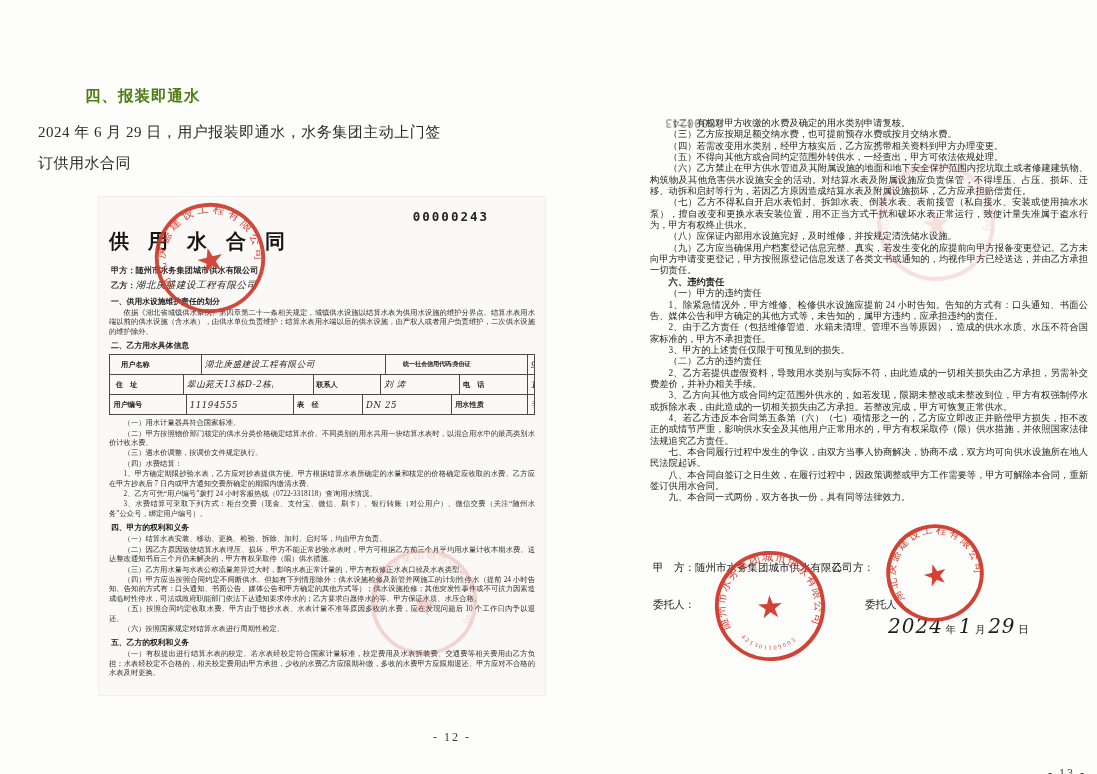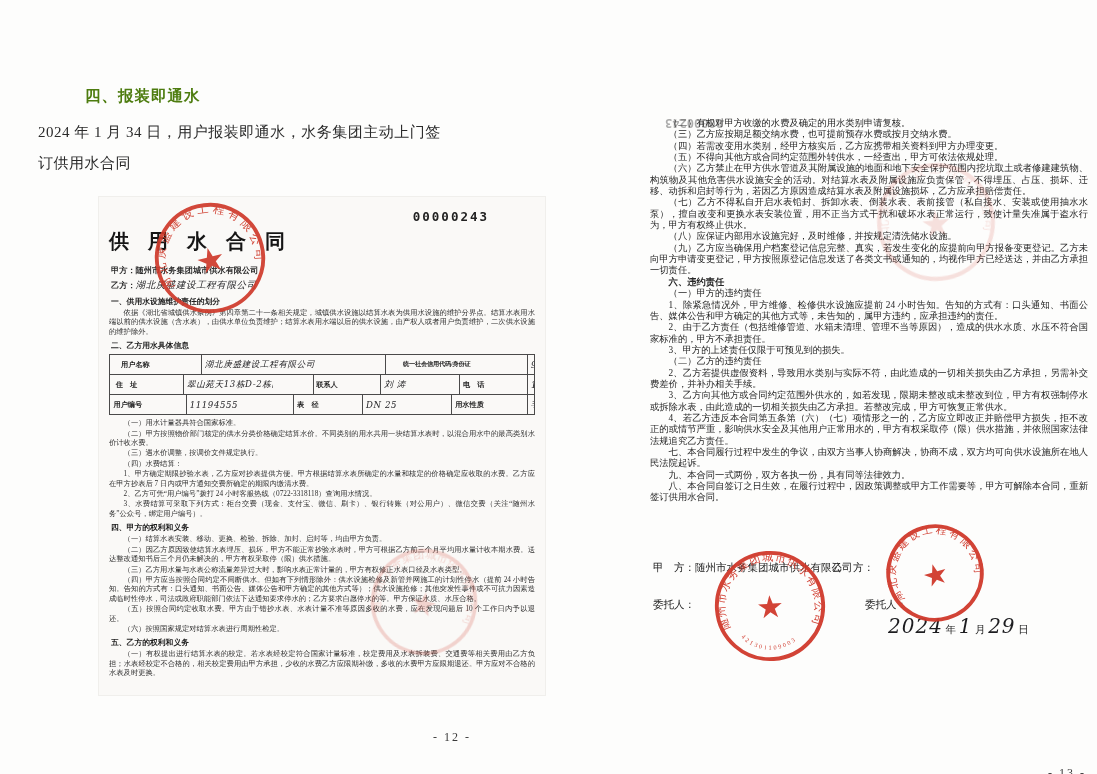--- a/index.html
+++ b/index.html
@@ -53,21 +53,21 @@
   
   .page-num{position:absolute;font-size:12px;color:#3a3a3a;letter-spacing:2px;}
 </style>
 </head>
 <body>
 
 <div id="canvas">
 
   <div class="report-block">
     <h2 class="report-heading">四、报装即通水</h2>
-    <p class="report-para">2024 年 1 月 34 日，用户报装即通水，水务集团主动上门签</p>
+    <p class="report-para">2024 年 6 月 29 日，用户报装即通水，水务集团主动上门签</p>
     <p class="report-para">订供用水合同</p>
   </div>
 
   <div class="contract-photo">
     <div class="serial">00000243</div>
     <div class="contract-title">供 用 水 合 同</div>
 
     <div class="party-line">甲方：随州市水务集团城市供水有限公司</div>
     <div class="party-line">
       <span>乙方：</span><span class="hand">湖北庚盛建设工程有限公司</span>
@@ -139,22 +139,22 @@
     <p class="r-para r-bold">六、违约责任</p>
     <p class="r-para">（一）甲方的违约责任</p>
     <p class="r-para">1、除紧急情况外，甲方维修、检修供水设施应提前 24 小时告知。告知的方式有：口头通知、书面公告、媒体公告和甲方确定的其他方式等，未告知的，属甲方违约，应承担违约的责任。</p>
     <p class="r-para">2、由于乙方责任（包括维修管道、水箱未清理、管理不当等原因），造成的供水水质、水压不符合国家标准的，甲方不承担责任。</p>
     <p class="r-para">3、甲方的上述责任仅限于可预见到的损失。</p>
     <p class="r-para">（二）乙方的违约责任</p>
     <p class="r-para">2、乙方若提供虚假资料，导致用水类别与实际不符，由此造成的一切相关损失由乙方承担，另需补交费差价，并补办相关手续。</p>
     <p class="r-para">3、乙方向其他方或合同约定范围外供水的，如若发现，限期未整改或未整改到位，甲方有权强制停水或拆除水表，由此造成的一切相关损失由乙方承担。若整改完成，甲方可恢复正常供水。</p>
     <p class="r-para">4、若乙方违反本合同第五条第（六）（七）项情形之一的，乙方应立即改正并赔偿甲方损失，拒不改正的或情节严重，影响供水安全及其他用户正常用水的，甲方有权采取停（限）供水措施，并依照国家法律法规追究乙方责任。</p>
     <p class="r-para">七、本合同履行过程中发生的争议，由双方当事人协商解决，协商不成，双方均可向供水设施所在地人民法院起诉。</p>
+    <p class="r-para">八、本合同自签订之日生效，在履行过程中，因政策调整或甲方工作需要等，甲方可解除本合同，重新签订供用水合同。</p>
     <p class="r-para">九、本合同一式两份，双方各执一份，具有同等法律效力。</p>
-    <p class="r-para">八、本合同自签订之日生效，在履行过程中，因政策调整或甲方工作需要等，甲方可解除本合同，重新签订供用水合同。</p>
 
     <span class="sig" style="left:3px;top:443px;">甲　方：随州市水务集团城市供水有限公司</span>
     <span class="sig" style="left:182px;top:443px;">乙　方：</span>
     <span class="sig" style="left:3px;top:480px;">委托人：</span>
     <span class="sig" style="left:215px;top:480px;">委托人：</span>
 
     <span class="date-line" style="left:238px;top:496px;">
       <span class="hand">2024</span>
       <span>年</span>
       <span class="hand">1</span>

